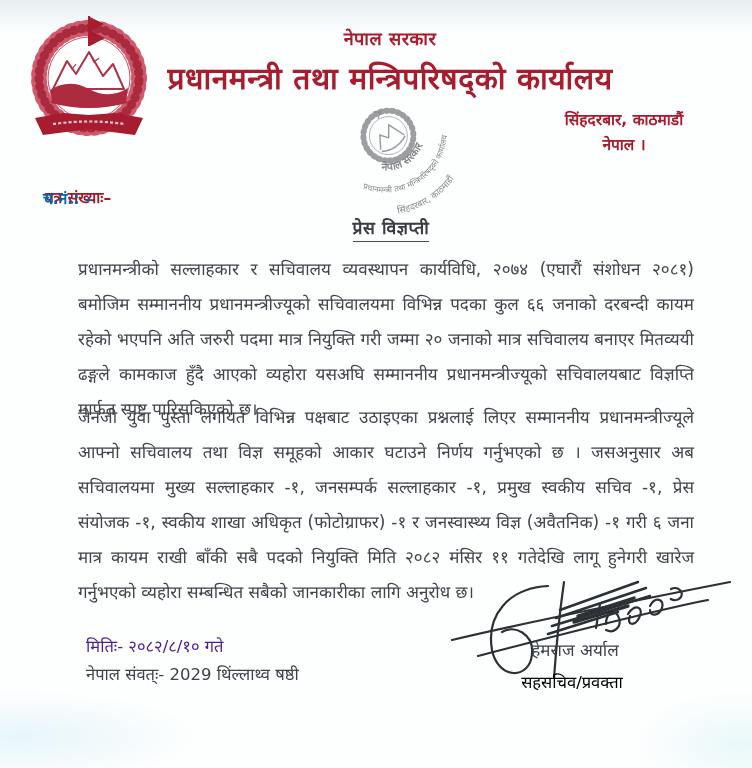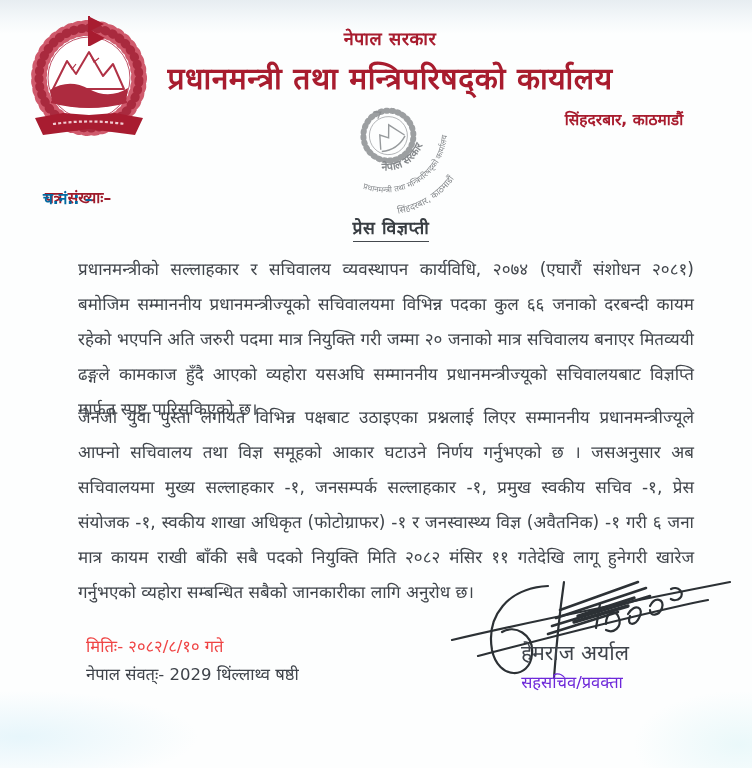--- a/index.html
+++ b/index.html
@@ -34,25 +34,25 @@
   .doc-title span{
     display:inline-block;font-size:17.5px;font-weight:bold;color:#383d42;
     border-bottom:1.5px solid #44494e;padding-bottom:2px;letter-spacing:.5px;text-align:center;
   }
   .para{
     position:absolute;left:78px;width:616px;
     font-size:17px;line-height:35px;text-align:justify;color:#40454b;
   }
   .para1{top:252px;}
   .para2{top:400px;}
-  .date-bs{position:absolute;left:86px;top:634px;font-size:16.5px;color:#ef4444;}
+  .date-bs{position:absolute;left:86px;top:634px;font-size:16.5px;color:#4c1d95;}
   .date-ns{position:absolute;left:86px;top:662px;font-size:16.5px;color:#3e434a;}
   .signature{position:absolute;left:438px;top:558px;width:300px;height:150px;}
-  .sig-name{position:absolute;left:490px;top:638px;width:170px;text-align:center;font-size:21px;color:#3e434a;}
-  .sig-title{position:absolute;left:482px;top:670px;width:180px;text-align:center;font-size:16.5px;color:#6d28d9;}
+  .sig-name{position:absolute;left:490px;top:638px;width:170px;text-align:center;font-size:17px;color:#3e434a;}
+  .sig-title{position:absolute;left:482px;top:670px;width:180px;text-align:center;font-size:16.5px;color:#000000;}
 </style>
 </head>
 <body>
 
 <div class="scan-shade-top"></div>
 <div class="scan-tint-bl"></div>
 <div class="scan-tint-br"></div>
 
 <div class="emblem">
   <svg width="134" height="136" viewBox="0 0 134 136" xmlns="http://www.w3.org/2000/svg">
@@ -76,20 +76,21 @@
   </svg>
 </div>
 
 <div class="head-center">
   <div class="gov-line">नेपाल सरकार</div>
   <div class="office-line">प्रधानमन्त्री तथा मन्त्रिपरिषद्को कार्यालय</div>
 </div>
 
 <div class="addr-block">
   <div class="addr-line1">सिंहदरबार, काठमाडौं</div>
+  <div class="addr-line2">नेपाल ।</div>
 </div>
 
 <div class="ref-label">पत्र संख्याः–</div>
 <div class="disp-label">च.नं.: –</div>
 
 <div class="stamp">
   <svg width="184" height="150" viewBox="0 0 184 150" xmlns="http://www.w3.org/2000/svg">
     <defs>
       <path id="arcA" d="M 54.4,45.7 A 40 40 0 0 0 129.6,45.7"></path>
       <path id="arcB" d="M 38.3,63 A 62 62 0 0 0 145.7,63"></path>

